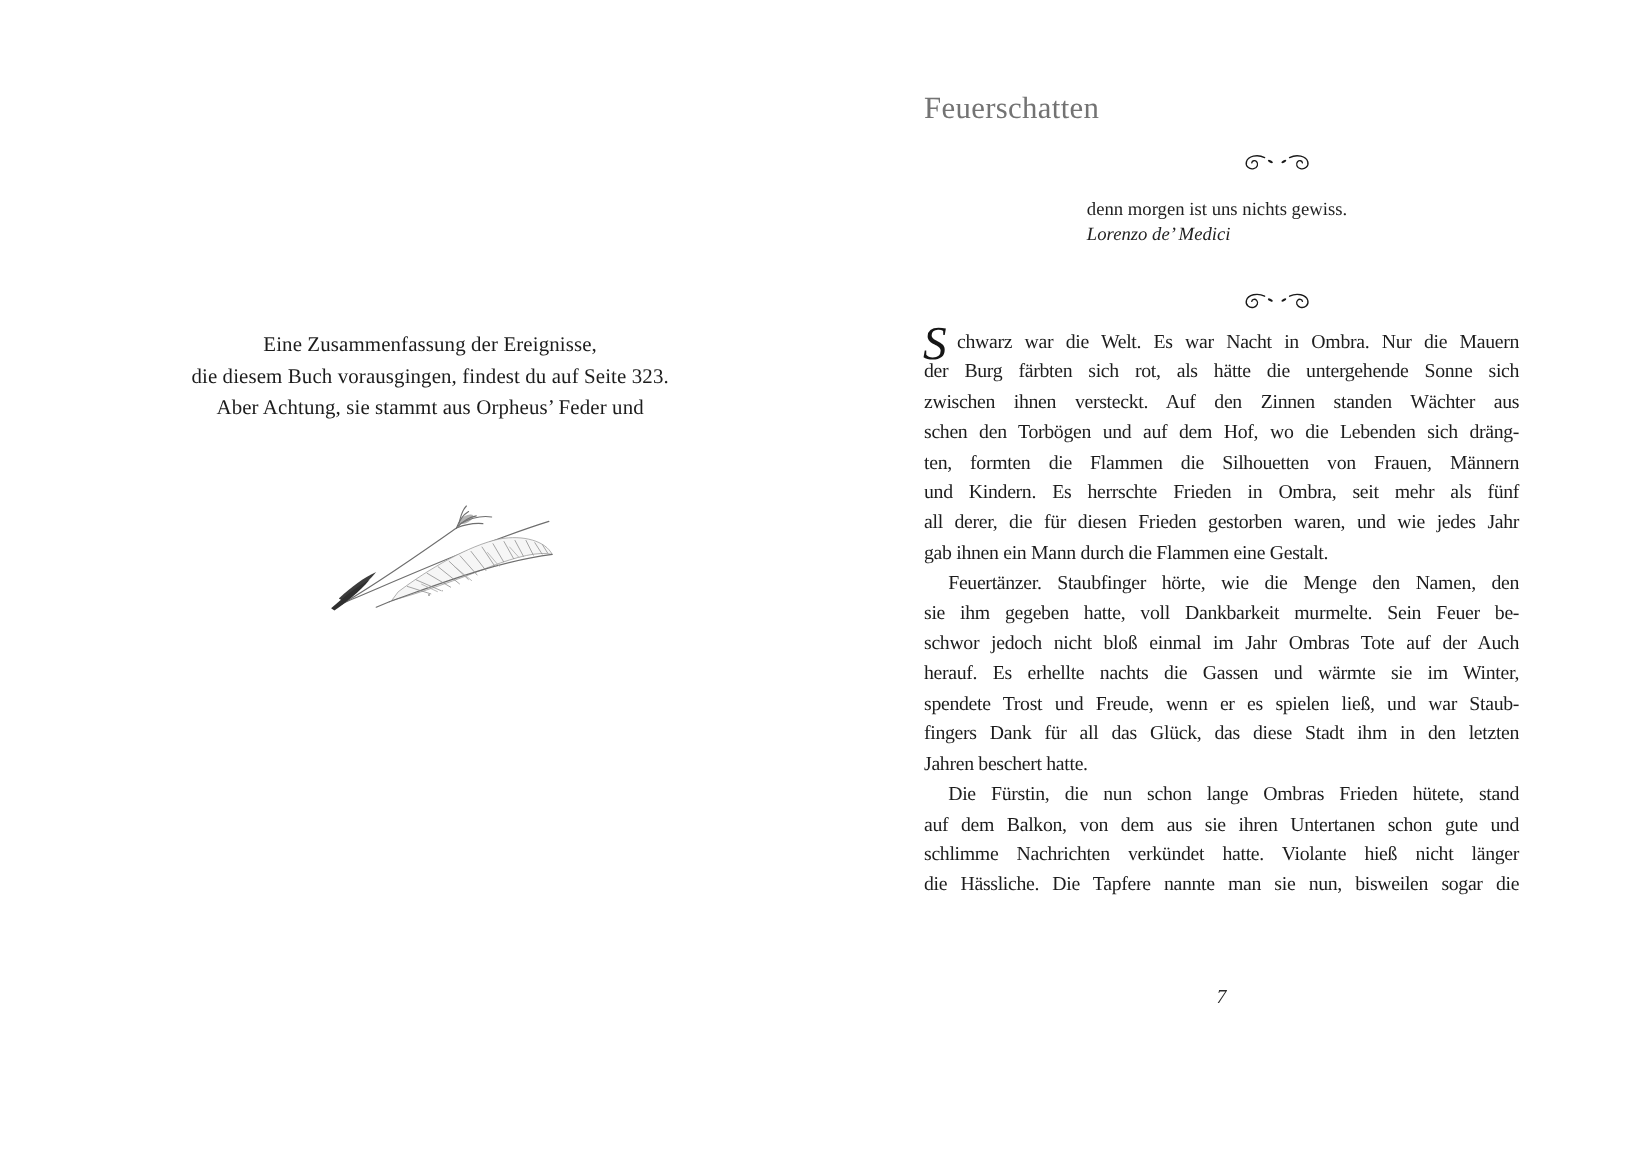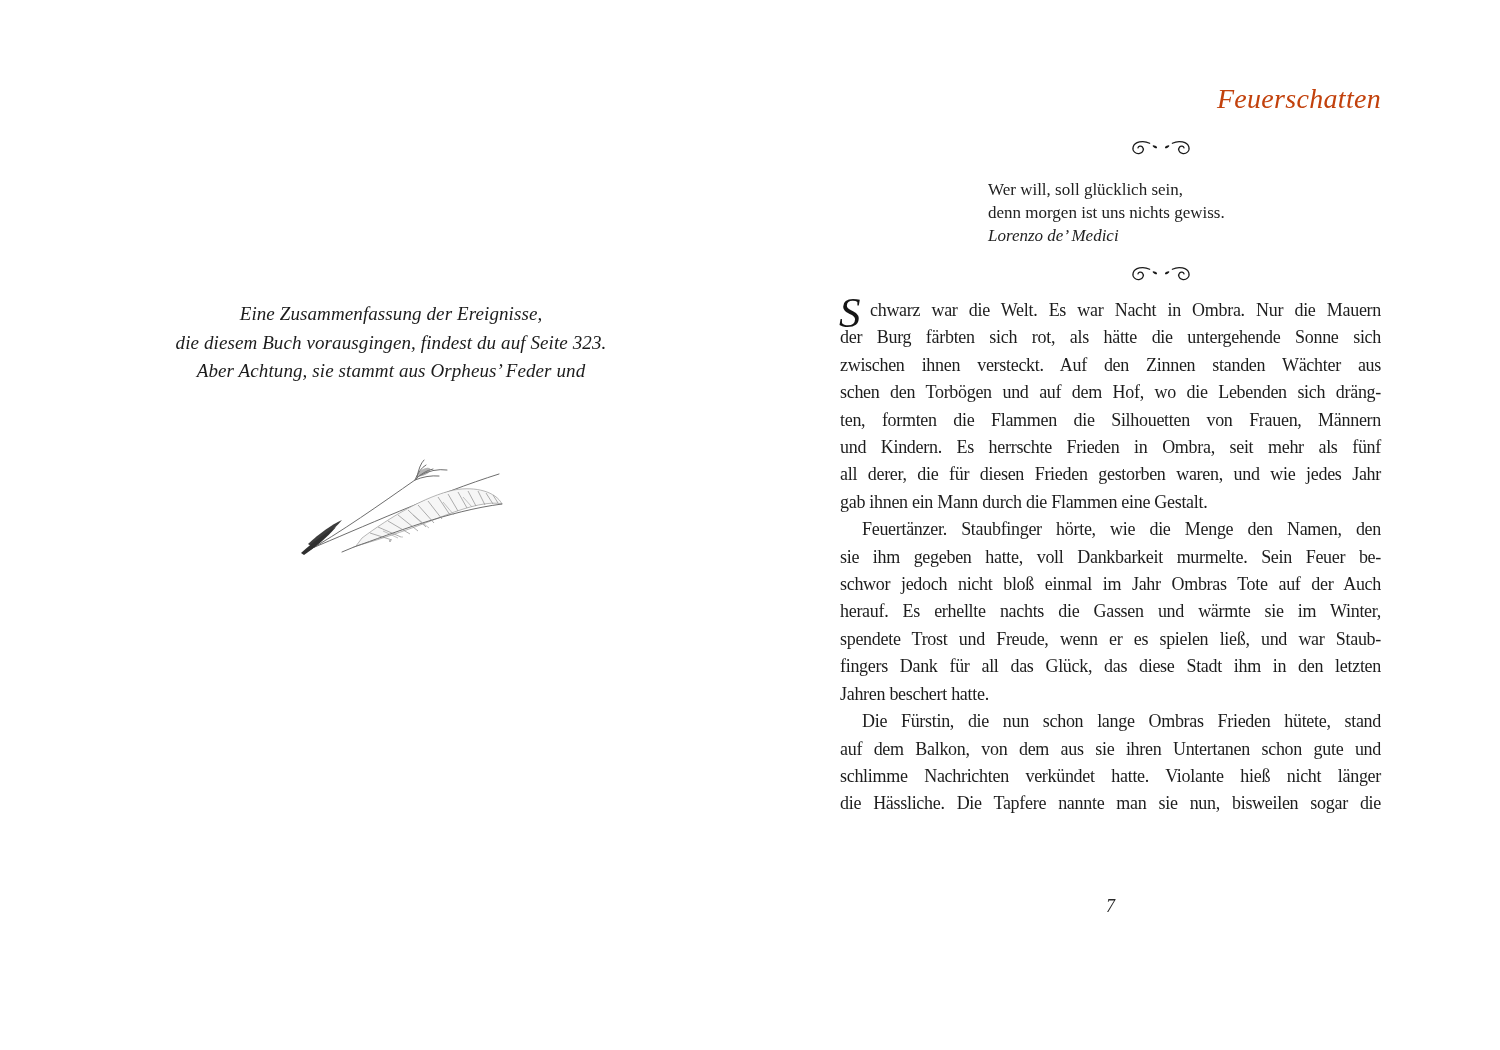--- a/index.html
+++ b/index.html
@@ -5,44 +5,43 @@
   html, body { margin: 0; padding: 0; }
   body {
     width: 1500px; height: 1050px;
     background: #ffffff;
     position: relative;
     overflow: hidden;
     font-family: "Liberation Serif", "DejaVu Serif", serif;
     color: #1d1d1d;
   }
   .page { position: absolute; top: 0; height: 1050px; }
-  #left-page  { left: 0;   width: 750px; font-style: italic; }
+  #left-page  { left: 0;   width: 750px; }
   #right-page { left: 750px; width: 750px; }
 
   
   .note-block {
     position: absolute; left: 60px; top: 300px; width: 662px;
     text-align: center;
     font-size: 19px; line-height: 28.5px;
     letter-spacing: 0.1px;
     color: #1c1c1c;
   }
   .illustration {
     position: absolute; left: 298px; top: 445px;
     width: 212px; height: 112px;
   }
 
   
   .chapter-title {
     position: absolute; left: 90px; top: 82px; width: 541px;
-    text-align: right;
+    text-align: left;
     font-size: 28px; line-height: 34px;
     letter-spacing: 0.3px;
-    color: #c2410c;
-    font-style: italic;
+    color: #737373;
   }
   .ornament { position: absolute; width: 64px; height: 17px; left: 379px; }
   #ornament-top    { top: 139px; }
   #ornament-bottom { top: 265px; }
 
   .epigraph {
     position: absolute; left: 238px; top: 178px; width: 400px;
     font-size: 17px; line-height: 23px;
     color: #222;
   }
@@ -151,21 +150,20 @@
         <g stroke="#1a1a1a" fill="none" stroke-width="1.3" stroke-linecap="round">
           <path d="M 21,4.5 C 14,1 5,3 3.5,8.5 C 2.2,13 6.5,16.2 10.5,15.2 C 14,14.3 15.3,10.7 13.3,8.5 C 11.8,6.8 9,7.4 8.6,9.5"></path>
         </g>
         <ellipse cx="26.5" cy="8.2" rx="2.6" ry="1.1" transform="rotate(28 26.5 8.2)" fill="#1a1a1a"></ellipse>
       </g>
     </svg>
   </div>
 
   <div class="epigraph">
     <div>
-        <div>Wer will, soll glücklich sein,</div>
         <div>denn morgen ist uns nichts gewiss.</div>
       </div>
     <div class="attribution">Lorenzo de’ Medici</div>
   </div>
 
   <div class="ornament" id="ornament-bottom">
     <svg width="64" height="17" viewBox="0 0 66 18" xmlns="http://www.w3.org/2000/svg">
       <g stroke="#1a1a1a" fill="none" stroke-width="1.3" stroke-linecap="round">
         <path d="M 21,4.5 C 14,1 5,3 3.5,8.5 C 2.2,13 6.5,16.2 10.5,15.2 C 14,14.3 15.3,10.7 13.3,8.5 C 11.8,6.8 9,7.4 8.6,9.5"></path>
       </g>

